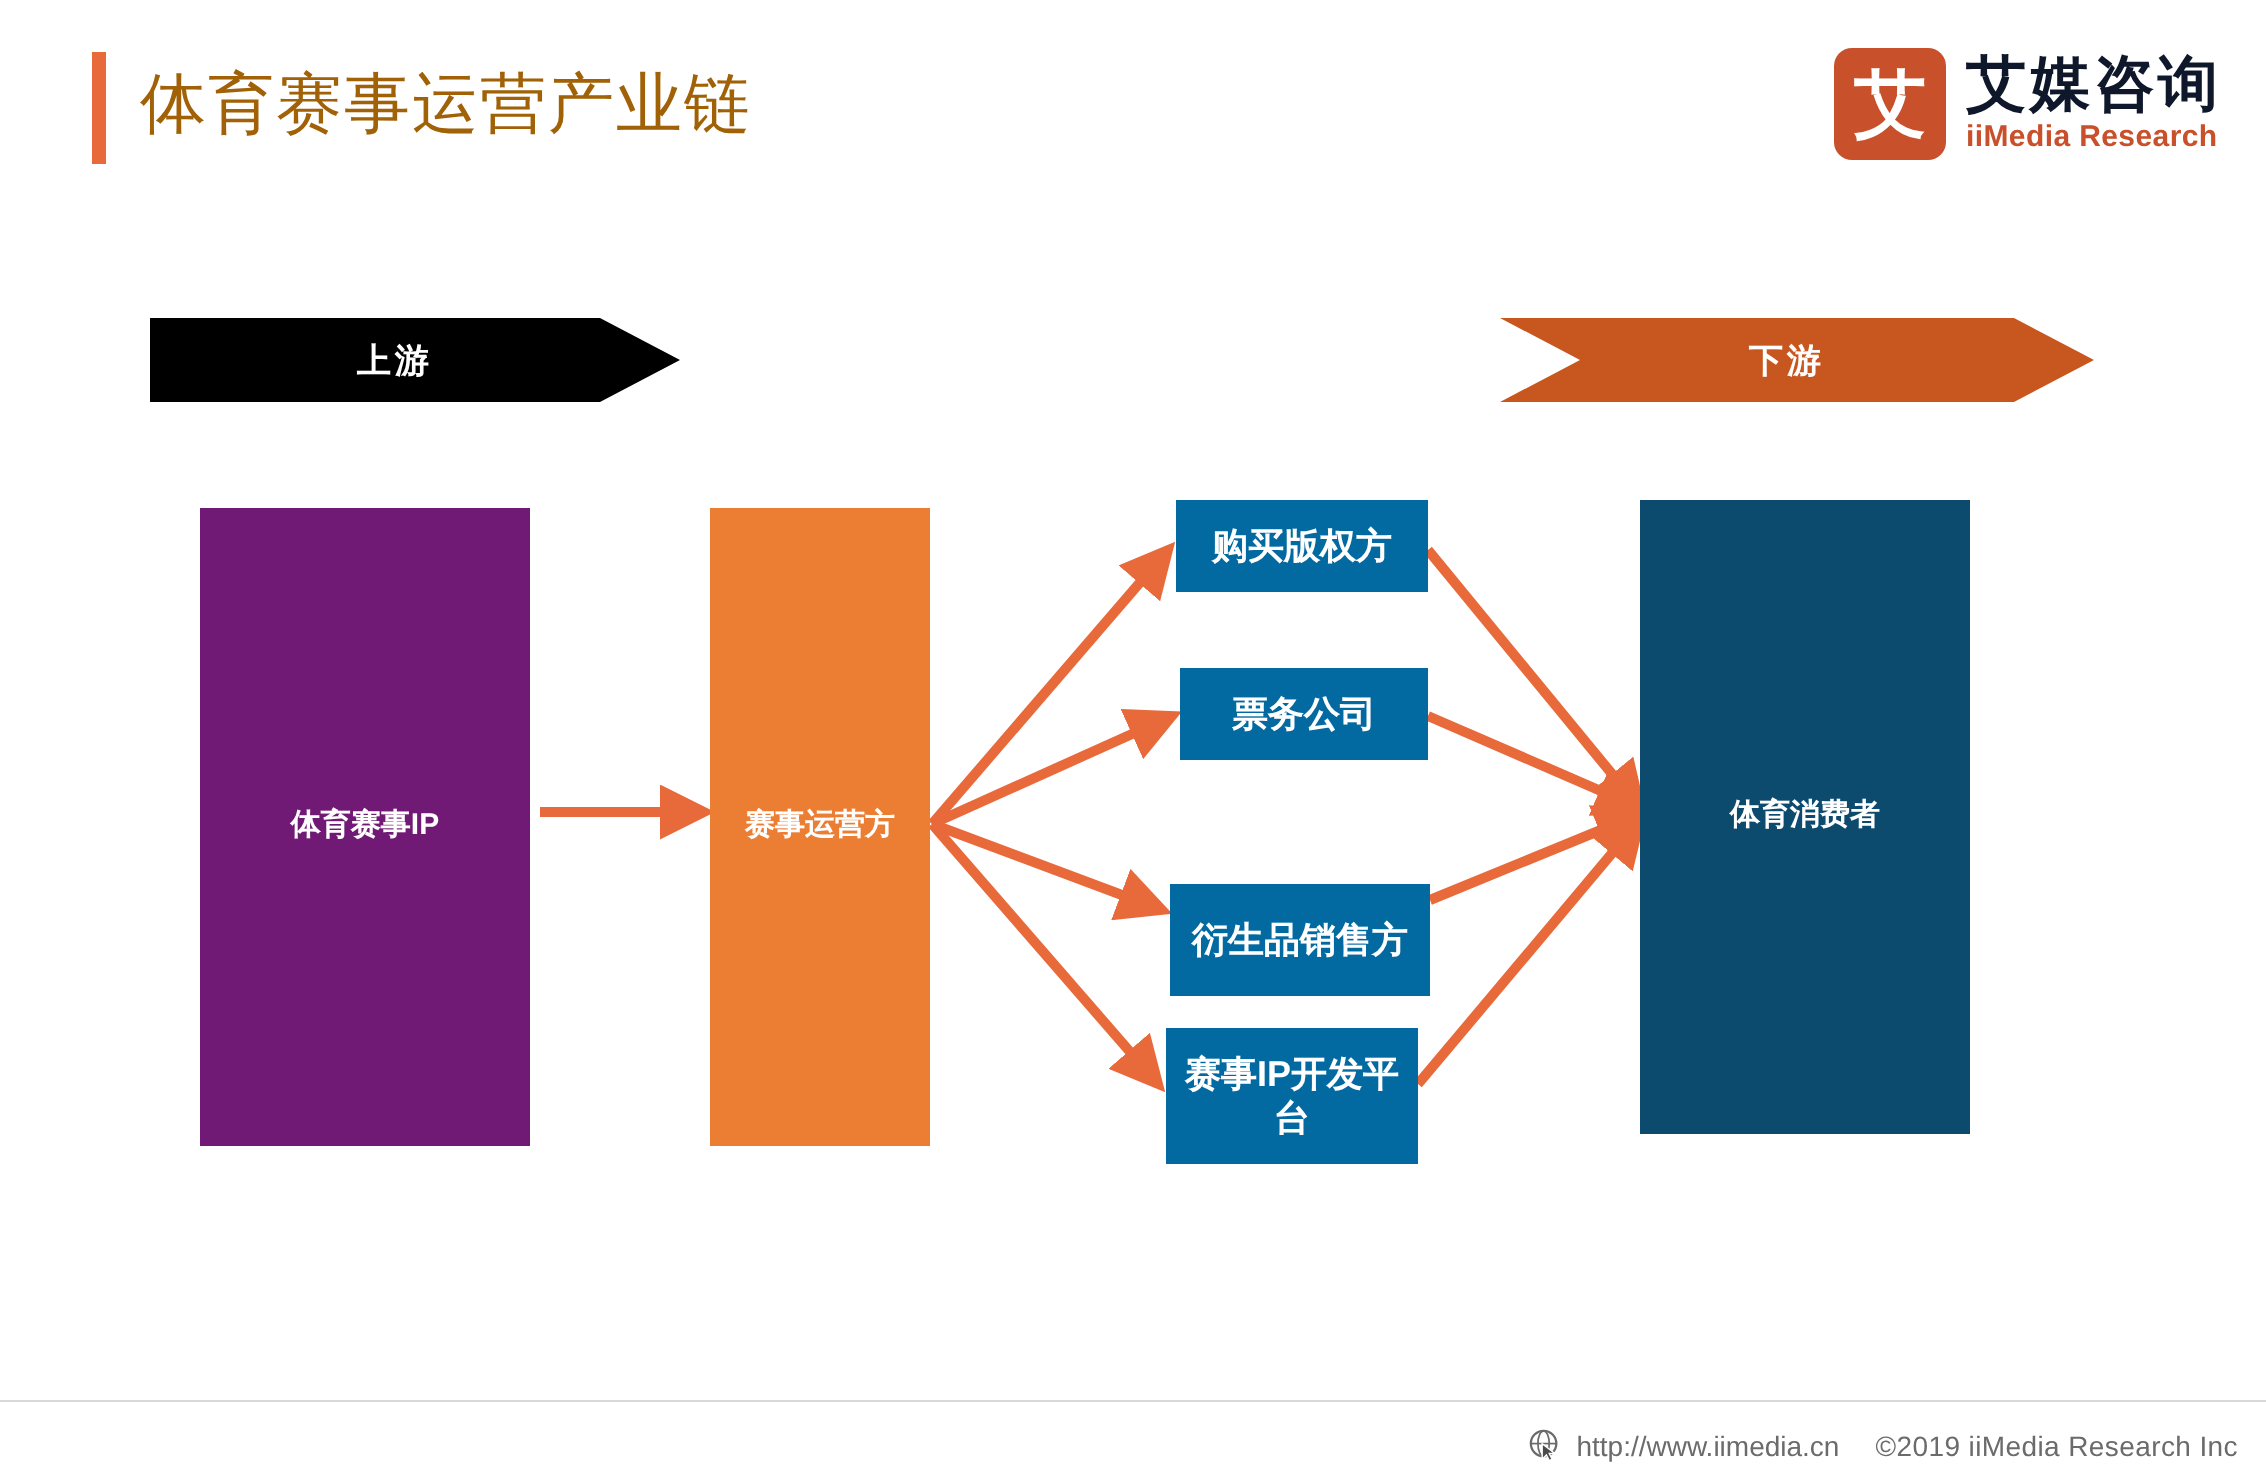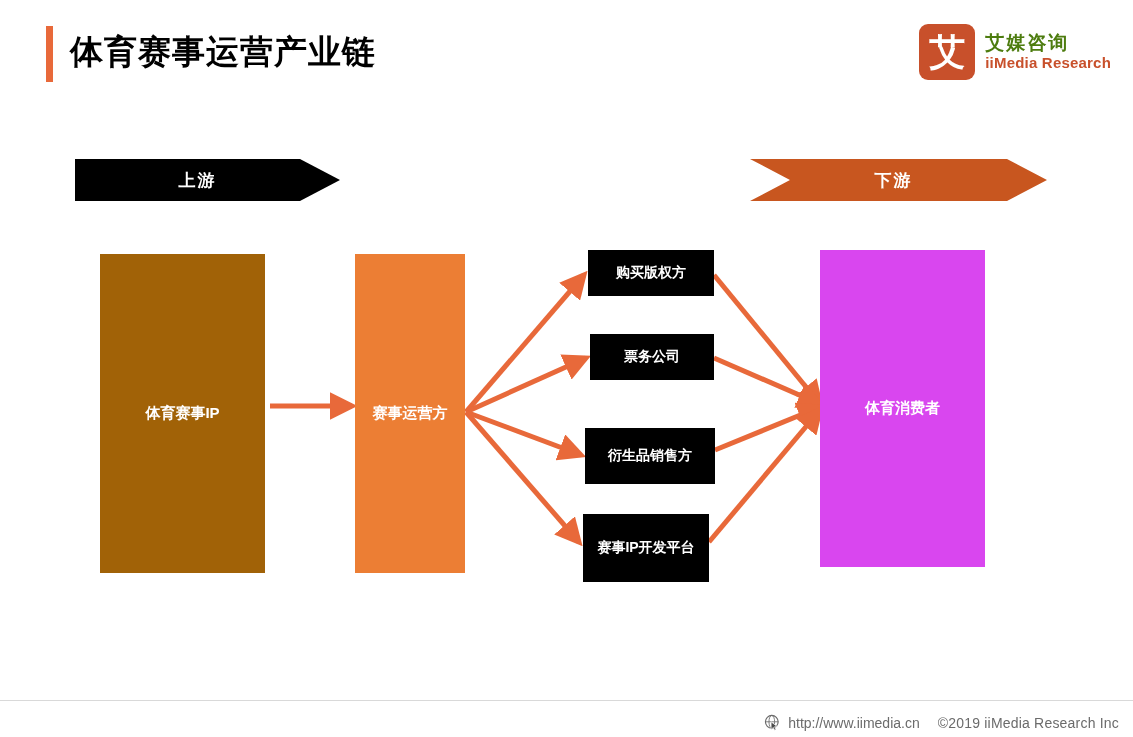--- a/index.html
+++ b/index.html
@@ -8,59 +8,59 @@
     background: #ffffff;
     font-family: "Liberation Sans", "DejaVu Sans", sans-serif;
     overflow: hidden;
   }
   .page { position: relative; width: 1133px; height: 737px; background:#fff; }
 
   
   .title-bar { position: absolute; left: 46px; top: 26px; width: 7px; height: 56px; background: #E8693A; }
   .page-title {
     position: absolute; left: 70px; top: 30px;
-    font-size: 33px; font-weight: 700; color: #000000;
+    font-size: 33px; font-weight: 400; color: #a16207;
     letter-spacing: 1px; white-space: nowrap; text-align: right;
   }
 
   .logo-wrap { position: absolute; right: 22px; top: 24px; display: flex; align-items: center; gap: 10px; }
   .logo-mark {
     width: 56px; height: 56px; border-radius: 9px; background: #C8502B;
     color: #fff; font-size: 36px; font-weight: 700; line-height: 56px;
     text-align: center;
   }
   .logo-text { display: flex; flex-direction: column; justify-content: center; }
-  .logo-cn { font-size: 19px; font-weight: 700; color: #4d7c0f; letter-spacing: 2px; line-height: 1.05; }
+  .logo-cn { font-size: 30px; font-weight: 700; color: #0f172a; letter-spacing: 2px; line-height: 1.05; }
   .logo-en { font-size: 15px; font-weight: 600; color: #C8502B; letter-spacing: .2px; margin-top: 2px; }
 
   
   .banner { position: absolute; left: 75px; top: 159px; width: 972px; height: 42px; }
   .chev { position: absolute; top: 0; height: 42px; display: flex; align-items: center; justify-content: center; }
   .chev span { color: #fff; font-size: 17px; font-weight: 700; letter-spacing: 2px; position: relative; z-index: 2; }
   .chev-a { left: 0;   width: 265px; background: #000000; clip-path: polygon(0 0, 225px 0, 265px 50%, 225px 100%, 0 100%); }
   .chev-b { left: 225px; width: 490px; background: #E8793B; clip-path: polygon(0 0, 450px 0, 490px 50%, 450px 100%, 0 100%, 40px 50%); }
   .chev-c { left: 675px; width: 297px; background: #C8561F; clip-path: polygon(0 0, 257px 0, 297px 50%, 257px 100%, 0 100%, 40px 50%); }
   .chev-a span { margin-left: -20px; }
   .chev-b span { margin-left: -10px; }
   .chev-c span { margin-left: -10px; }
 
   
   .diagram { position: absolute; left: 0; top: 0; width: 1133px; height: 737px; }
   .svg-layer { position: absolute; left: 0; top: 0; width: 1133px; height: 737px; pointer-events: none; }
 
   .node { position: absolute; display: flex; align-items: center; justify-content: center; text-align: center; color: #fff; font-weight: 700; line-height: 1.25; }
 
-  .node-upstream { left: 100px; top: 254px; width: 165px; height: 319px; background: #a16207; font-size: 15px; }
+  .node-upstream { left: 100px; top: 254px; width: 165px; height: 319px; background: #701a75; font-size: 15px; }
   .node-operator { left: 355px; top: 254px; width: 110px; height: 319px; background: #EC7E34; font-size: 15px; padding: 0 12px; }
-  .node-consumer { left: 820px; top: 250px; width: 165px; height: 317px; background: #d946ef; font-size: 15px; }
+  .node-consumer { left: 820px; top: 250px; width: 165px; height: 317px; background: #0c4a6e; font-size: 15px; }
 
-  .mid-box { background: #000000; font-size: 14px; padding: 0 6px; }
+  .mid-box { background: #0369a1; font-size: 18px; padding: 0 6px; }
   .mid-1 { left: 588px; top: 250px; width: 126px; height: 46px; }
   .mid-2 { left: 590px; top: 334px; width: 124px; height: 46px; }
-  .mid-3 { left: 585px; top: 428px; width: 130px; height: 56px; }
+  .mid-3 { left: 585px; top: 442px; width: 130px; height: 56px; }
   .mid-4 { left: 583px; top: 514px; width: 126px; height: 68px; }
 
   
   .footer-rule { position: absolute; left: 0; bottom: 36px; width: 1133px; height: 1px; background: #d9d9d9; }
   .footer { position: absolute; right: 14px; bottom: 6px; display: flex; align-items: center; gap: 18px;
             color: #6b6b6b; font-size: 14px; }
   .footer-left { display: flex; align-items: center; gap: 7px; }
   .globe-icon { width: 17px; height: 17px; display: block; }
   .footer-copy { letter-spacing: .2px; }
 </style>

